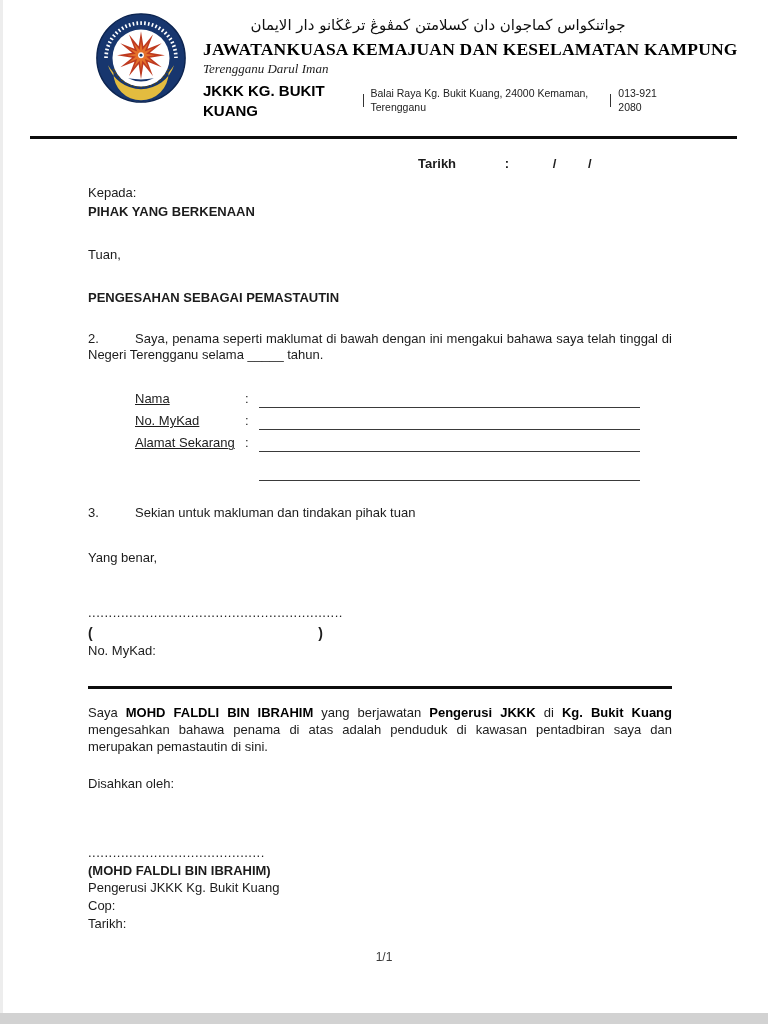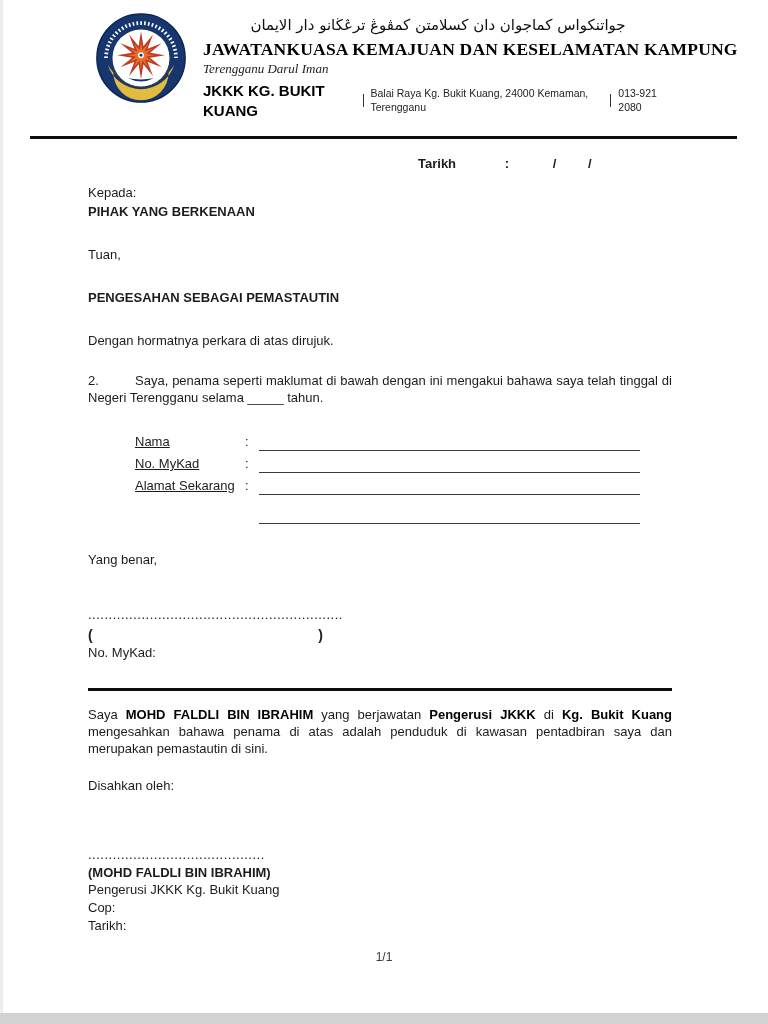--- a/index.html
+++ b/index.html
@@ -126,21 +126,20 @@
       <span class="date-slash2">/</span>
     </div>
 
     <div class="kepada">Kepada:</div>
     <div class="recipient">PIHAK YANG BERKENAAN</div>
 
     <div class="salutation">Tuan,</div>
 
     <div class="subject">PENGESAHAN SEBAGAI PEMASTAUTIN</div>
 
-    <div class="intro">Dengan hormatnya perkara di atas dirujuk.</div>
 
     <p class="para"><span class="pnum">2.</span><span>Saya, penama seperti maklumat di bawah dengan ini mengakui bahawa saya telah tinggal di Negeri Terengganu selama _____ tahun.</span></p>
 
     <div class="fields">
       <div class="field-row">
         <span class="f-label">Nama</span>
         <span class="f-colon">:</span>
         <span class="f-line"></span>
       </div>
       <div class="field-row">
@@ -153,20 +152,21 @@
         <span class="f-colon">:</span>
         <span class="f-line"></span>
       </div>
       <div class="field-row blank">
         <span class="f-label"></span>
         <span class="f-colon"></span>
         <span class="f-line"></span>
       </div>
     </div>
 
+    <p class="para3"><span class="pnum">3.</span><span>Sekian untuk makluman dan tindakan pihak tuan</span></p>
 
     <div class="closing">Yang benar,</div>
 
     <div class="dots-line">..............................................................</div>
     <div class="paren-row">
       <span>(</span>
       <span>)</span>
     </div>
     <div class="mykad">No. MyKad:</div>
 

